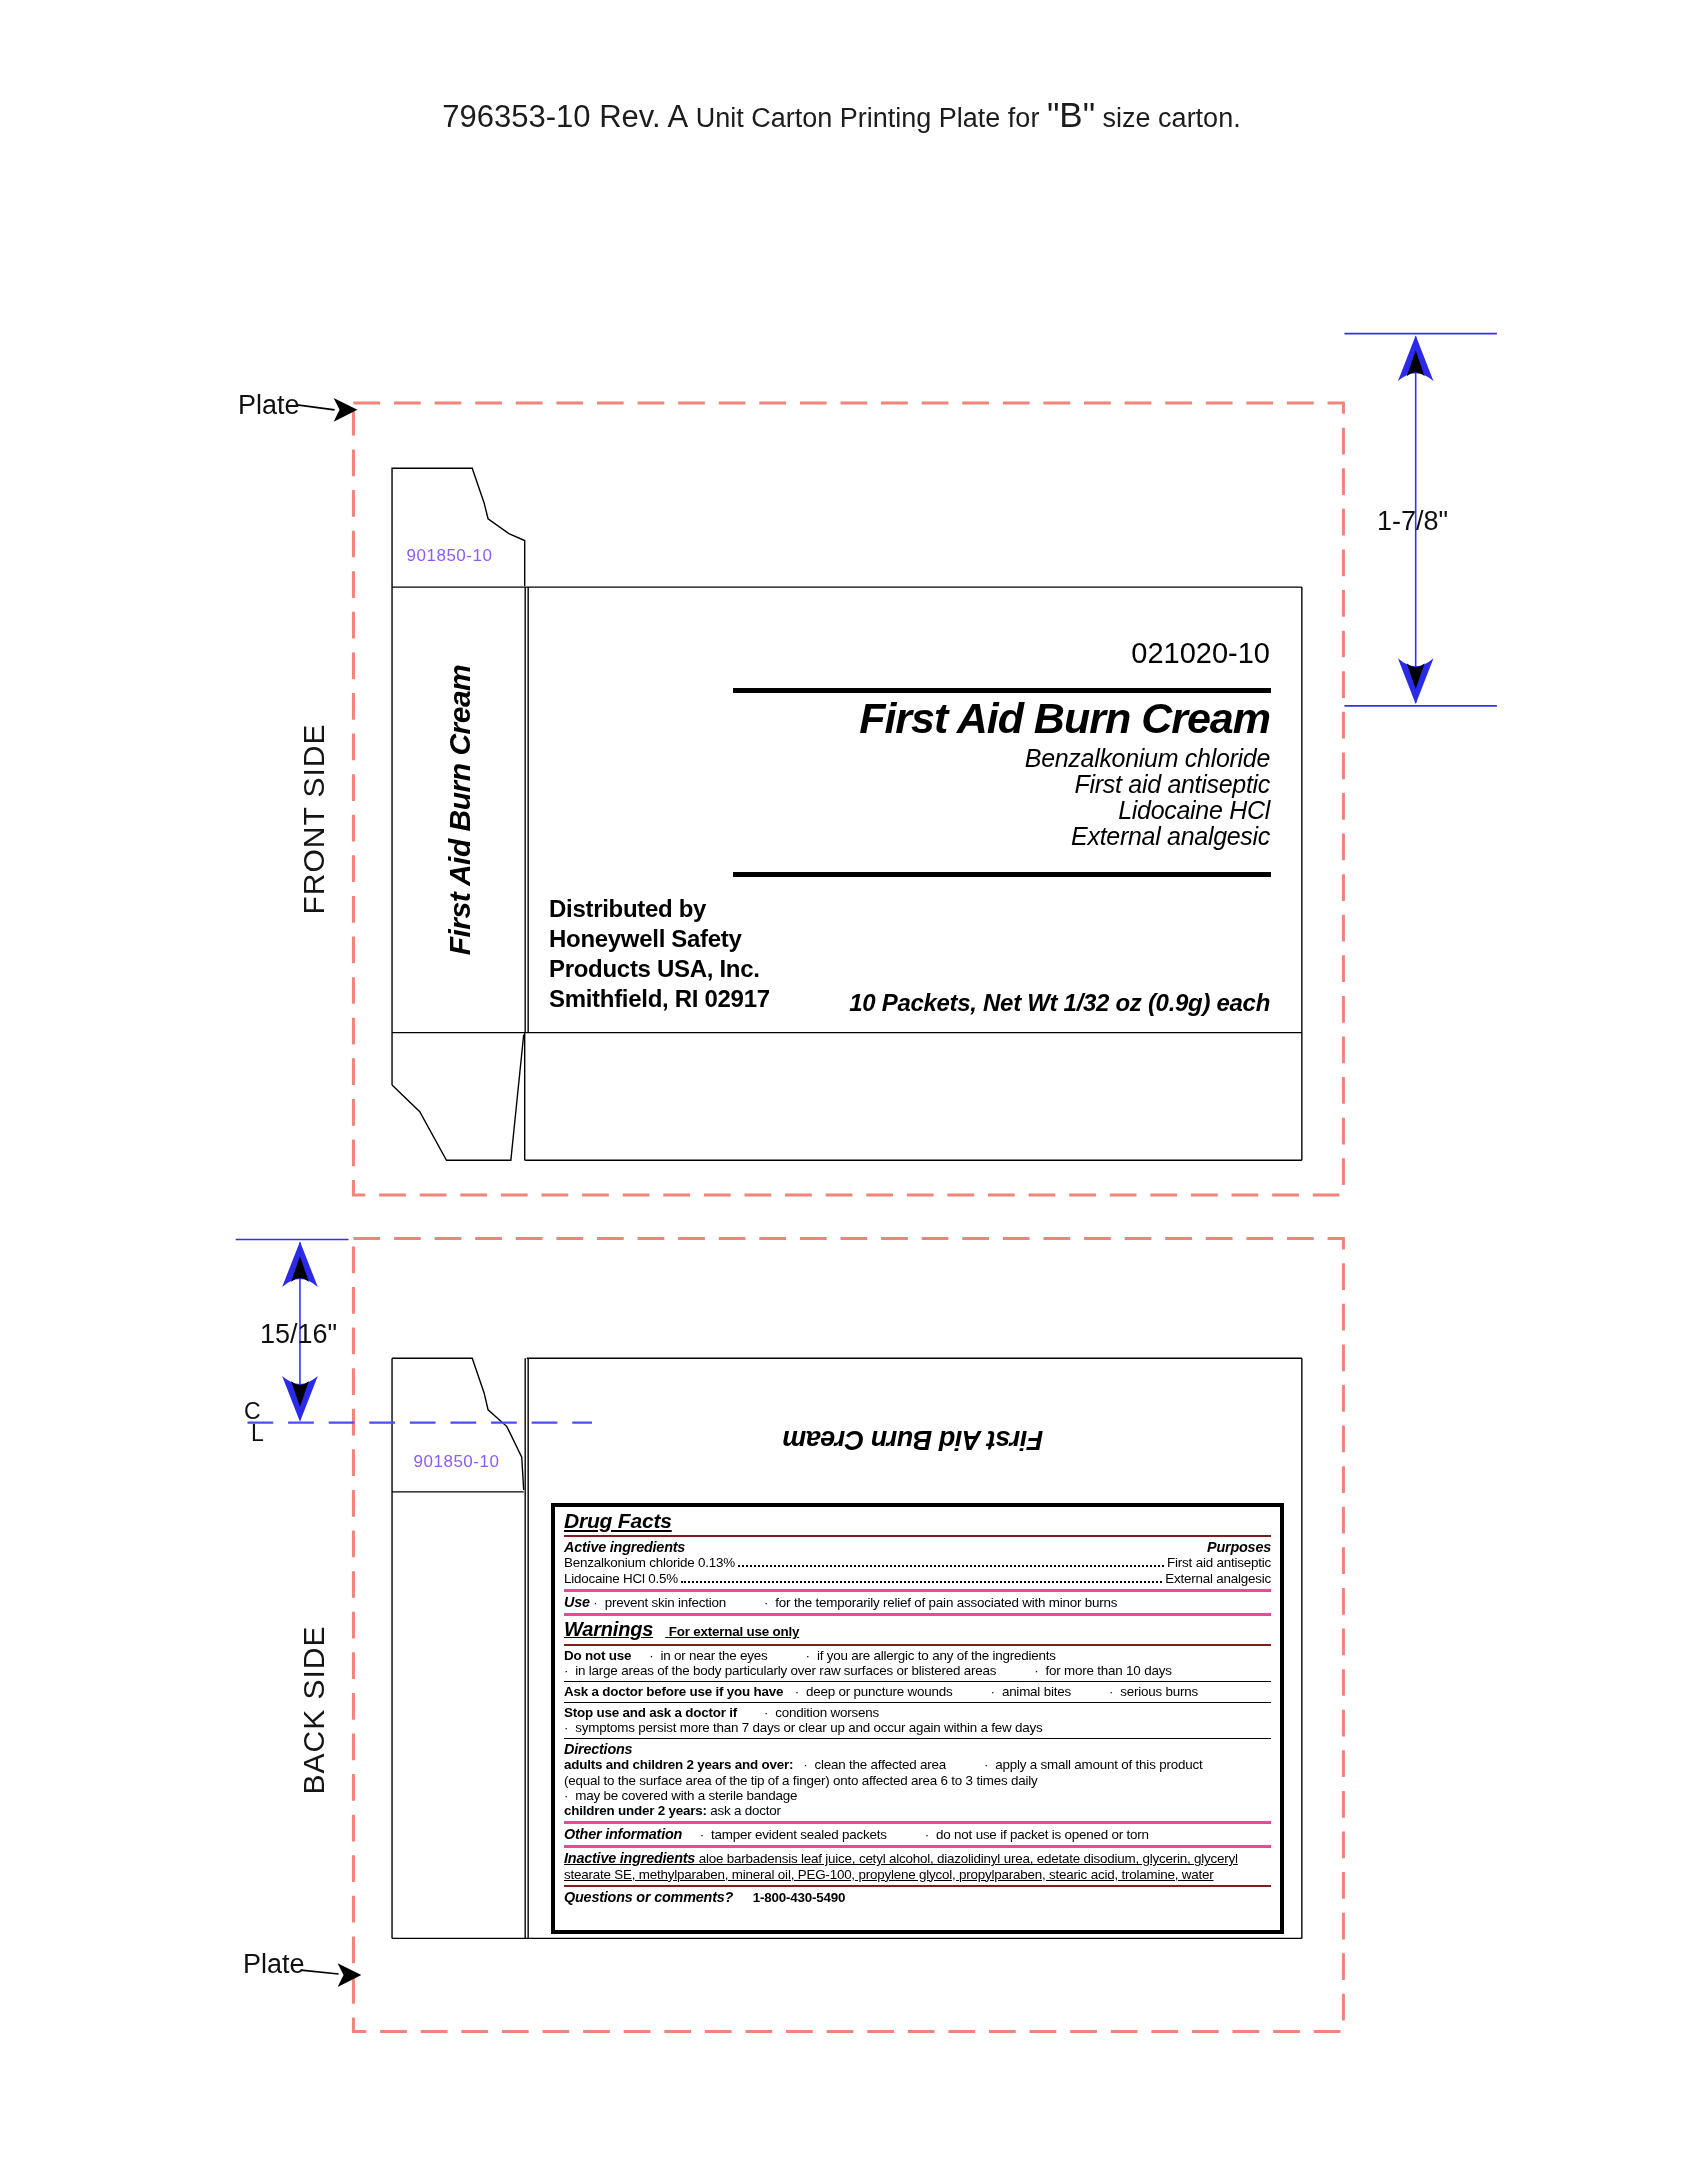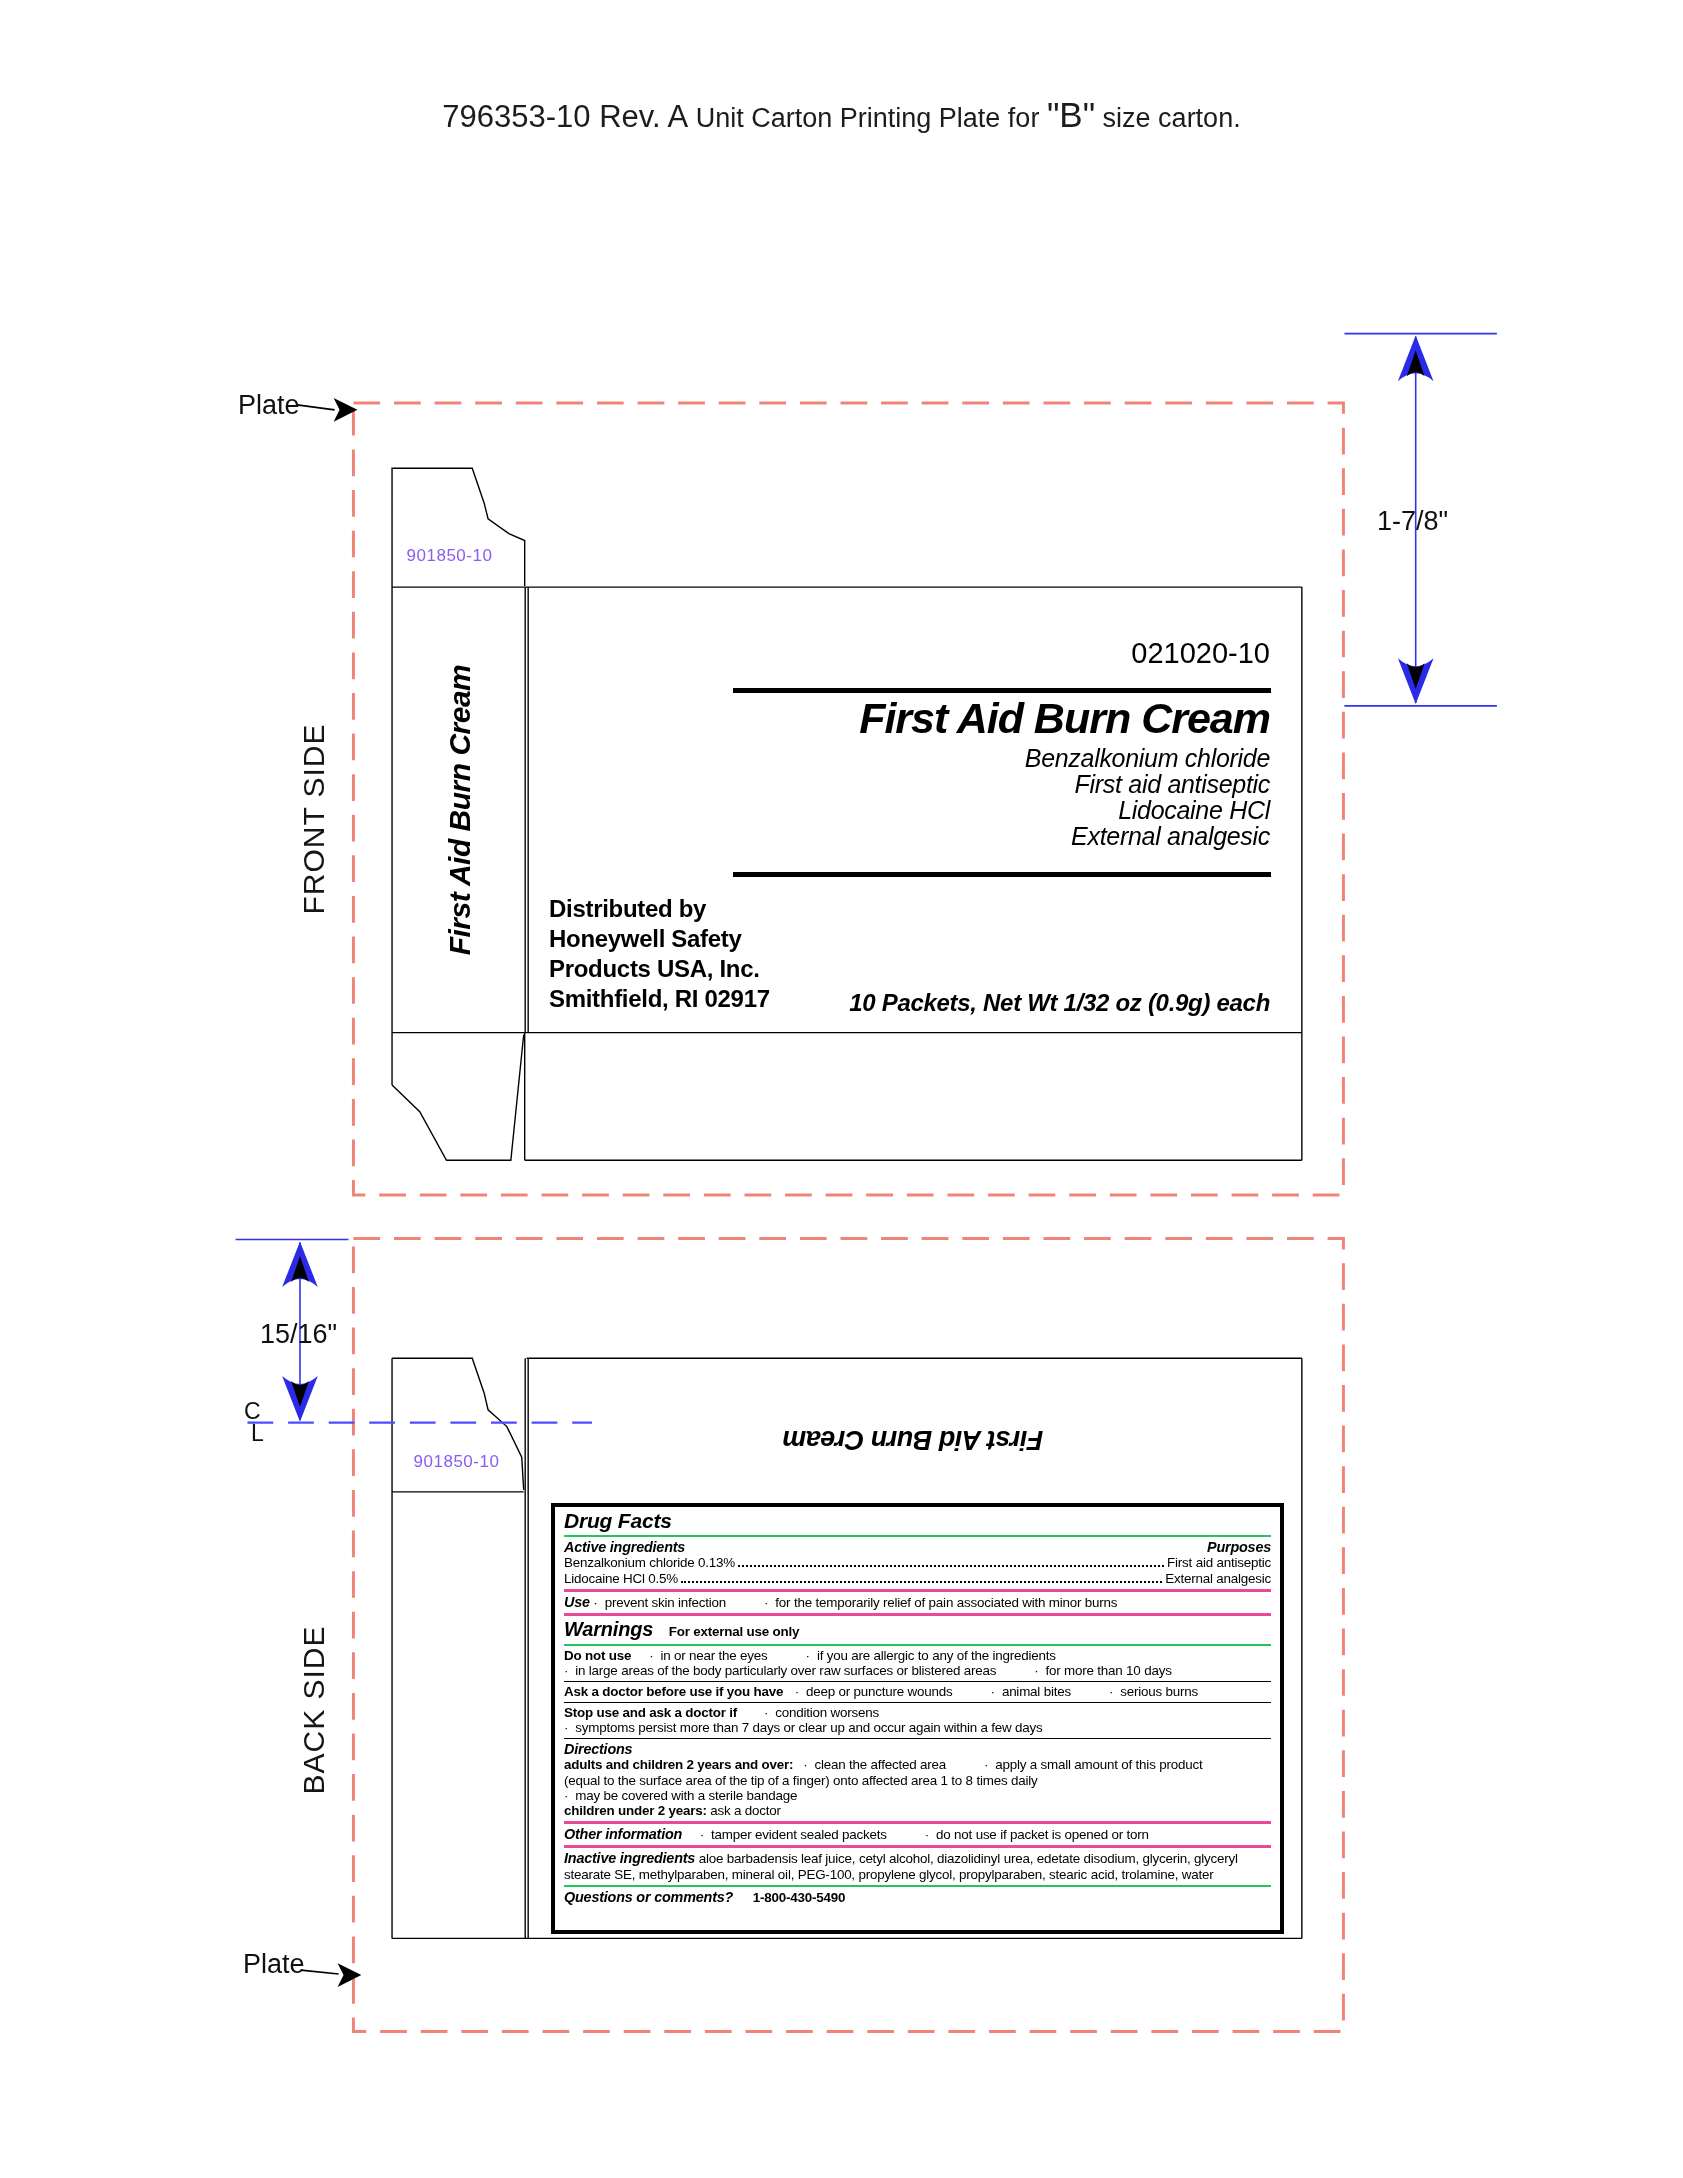--- a/index.html
+++ b/index.html
@@ -25,21 +25,21 @@
   .netwt{font-size:24px;font-weight:bold;font-style:italic;text-align:right;letter-spacing:-0.3px;}
   .sidetext{font-size:30px;font-weight:bold;font-style:italic;letter-spacing:-0.5px;}
   .backtitle{font-size:27px;font-weight:bold;font-style:italic;letter-spacing:-0.5px;}
   .rule{position:absolute;background:#000;}
   
   .df{position:absolute;left:551px;top:1503px;width:733px;height:431px;border:4px solid #000;
       background:#fff;box-sizing:border-box;padding:0 9px;font-size:13.4px;line-height:1.13;
       letter-spacing:-0.2px;display:flex;flex-direction:column;}
   .sec{padding:2px 0 3px 0;}
   .b1{border-bottom:1px solid #000;}
-  .b2{border-bottom:2px solid #22c55e;}
+  .b2{border-bottom:2px solid #7f1d1d;text-decoration:underline;}
   .b3{border-bottom:3px solid #ec4899;}
   .b4{border-bottom:4px solid #000;}
   .df-h{font-style:italic;font-weight:bold;font-size:21px;line-height:1.1;}
   .lbl{font-weight:bold;}
   .lbli{font-weight:bold;font-style:italic;font-size:14.4px;}
   .hdr-flex{display:flex;justify-content:space-between;align-items:baseline;}
   .leader{display:flex;align-items:baseline;}
   .leader .dots{flex:1;border-bottom:2px dotted #000;margin:0 3px 3px 3px;min-width:20px;}
   .li{margin-right:38px;}
   .li:last-child{margin-right:0;}
@@ -201,21 +201,21 @@
 
     <div class="sec b1">
       <div><span class="lbl" style="margin-right:27px;">Stop use and ask a doctor if</span><span><span class="li">·&nbsp; condition worsens</span></span></div>
       <div><span><span class="li">·&nbsp; symptoms persist more than 7 days or clear up and occur again within a few days</span></span></div>
     </div>
 
 
     <div class="sec b3">
       <div class="lbli">Directions</div>
       <div><span class="lbl" style="margin-right:10px;">adults and children 2 years and over:</span><span><span class="li">·&nbsp; clean the affected area</span><span class="li">·&nbsp; apply a small amount of this product</span></span></div>
-      <div>(equal to the surface area of the tip of a finger) onto affected area 1 to 8 times daily</div>
+      <div>(equal to the surface area of the tip of a finger) onto affected area 6 to 3 times daily</div>
       <div><span class="li">·&nbsp; may be covered with a sterile bandage</span></div>
       <div><span class="lbl">children under 2 years:</span><span> ask a doctor</span></div>
     </div>
 
     <div class="sec b3">
       <span class="lbli" style="margin-right:14px;">Other information</span>
       <span><span class="li">·&nbsp; tamper evident sealed packets</span><span class="li">·&nbsp; do not use if packet is opened or torn</span></span>
     </div>
 
     <div class="sec b2">

